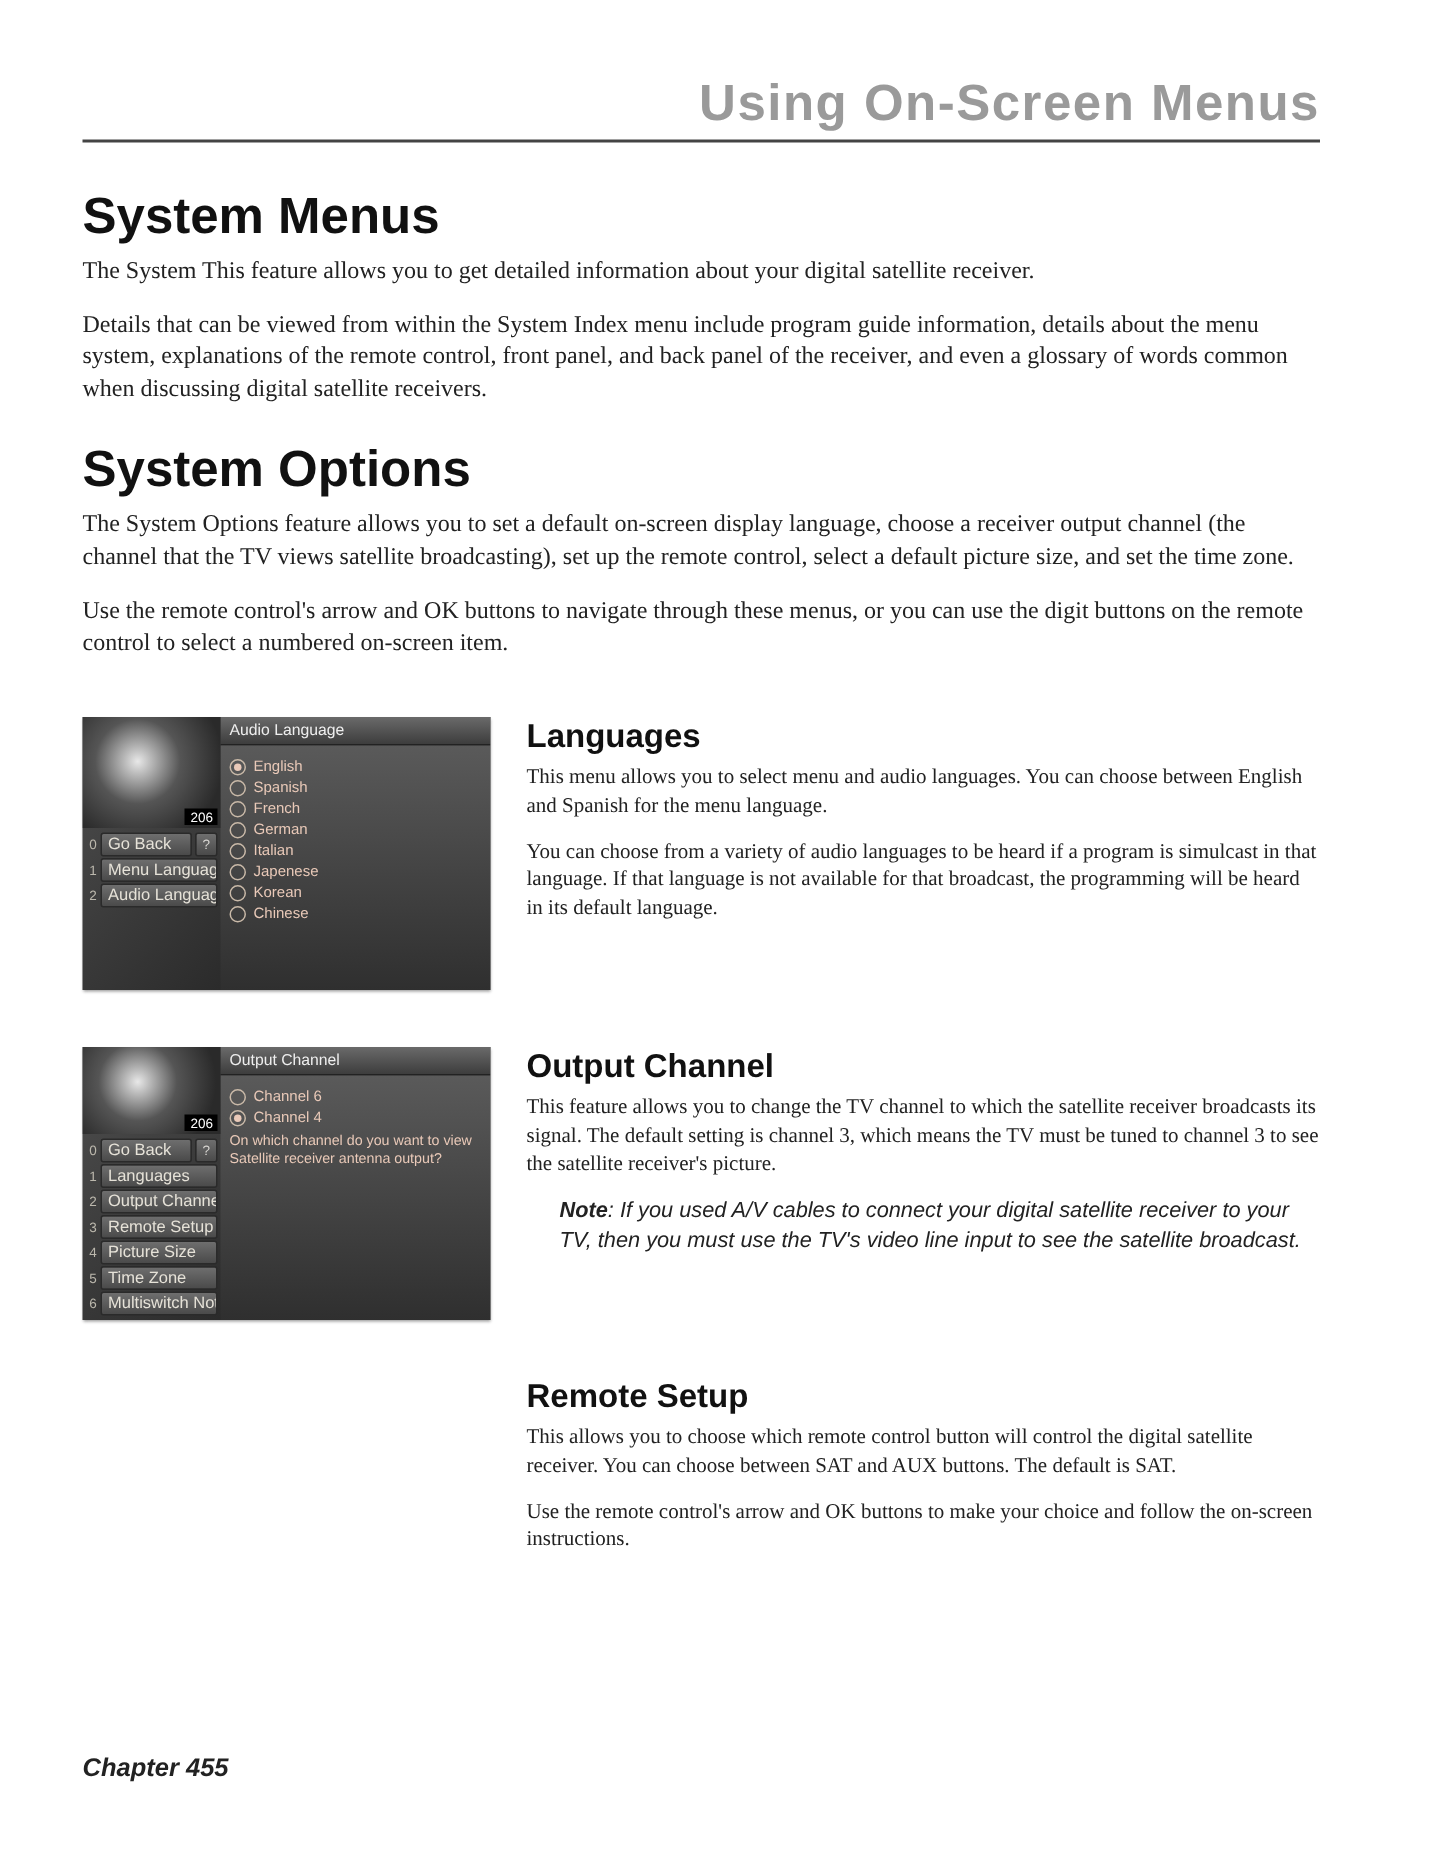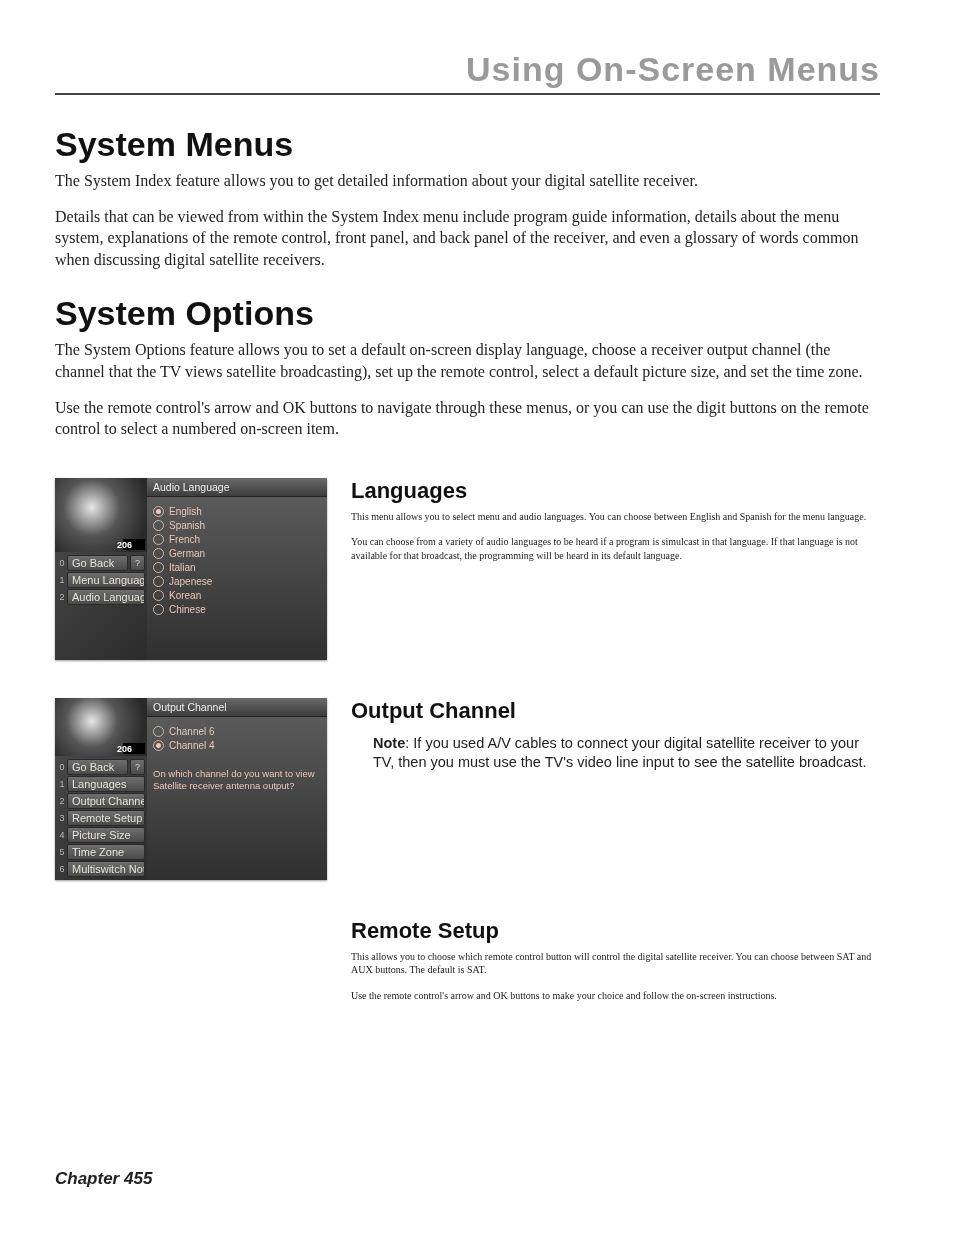--- a/index.html
+++ b/index.html
@@ -54,29 +54,30 @@
     flex: 1;
   }
   h2 {
     font-family: "Segoe UI", "Myriad Pro", Arial, sans-serif;
     font-weight: 700;
     font-size: 22px;
     margin: 0 0 6px 0;
     color: #111;
   }
   p.sub {
-    font-size: 10px;
+    font-size: 14px;
     line-height: 1.35;
     margin: 6px 0 12px 0;
   }
   .note {
     font-family: "Segoe UI", Arial, sans-serif;
     font-size: 14.5px;
     line-height: 1.35;
     margin: 10px 0 10px 22px;
+    font-style: italic;
   }
   .note b { font-weight: 700; }
   .footer {
     position: absolute;
     left: 55px; right: 55px; bottom: 46px;
     display: flex;
     justify-content: flex-start;
     font-family: "Segoe UI", Arial, sans-serif;
     font-style: italic;
     font-weight: 700;
@@ -105,22 +106,22 @@
     height: 74px;
     background: radial-gradient(circle at 40% 40%, #e8e8e8 0%, #bbb 12%, #555 40%, #2a2a2a 80%);
     position: relative;
   }
   .thumb::after {
     content:"";
     position:absolute; right:2px; bottom:2px;
     width:22px; height:11px; background:#000; color:#fff;
   }
   .chan {
-    position:absolute; right:15px; bottom:2px;
-    font-size:9px; color:#fff; font-weight:bold;
+    position:absolute; right:5px; bottom:2px;
+    font-size:9px; color:#fff; font-weight:normal;
     z-index:2;
     margin-top:40px;
   }
   .leftmenu { padding:2px 0; }
   .leftmenu .mrow {
     display:flex; align-items:stretch;
     margin:1px 2px;
   }
   .mnum {
     width:10px; text-align:center; color:#bcb8ad; font-size:9px;
@@ -157,32 +158,32 @@
   }
   .radio {
     width:9px; height:9px; border:1px solid #c9b9a8; border-radius:50%;
     display:inline-flex; align-items:center; justify-content:center;
   }
   .radio.sel::after {
     content:""; width:5px; height:5px; border-radius:50%;
     background:#e9c9b8;
   }
   .hint {
-    margin-top:17px; color:#e9c9b8; font-size:9.5px; line-height:1.25;
+    margin-top:4px; color:#e9c9b8; font-size:9.5px; line-height:1.25;
   }
   .spacer-shot { width:272px; height:1px; flex:0 0 272px; margin-right:24px; }
 </style>
 </head>
 <body>
 
 <div class="page">
   <div class="header-title">Using On-Screen Menus</div>
 
   <h1>System Menus</h1>
-  <p class="body">The System Index feature allows you to get detailed information about your digital satellite receiver.</p>
+  <p class="body">The System This feature allows you to get detailed information about your digital satellite receiver.</p>
   <p class="body">Details that can be viewed from within the System Index menu include program guide information, details about the menu system, explanations of the remote control, front panel, and back panel of the receiver, and even a glossary of words common when discussing digital satellite receivers.</p>
 
   <h1>System Options</h1>
   <p class="body">The System Options feature allows you to set a default on-screen display language, choose a receiver output channel (the channel that the TV views satellite broadcasting), set up the remote control, select a default picture size, and set the time zone.</p>
   <p class="body">Use the remote control's arrow and OK buttons to navigate through these menus, or you can use the digit buttons on the remote control to select a numbered on-screen item.</p>
 
   <div class="row">
     <div class="shot">
       <div class="shot-box">
         <div class="shot-left">
@@ -301,20 +302,21 @@
                 <span class="radio sel"></span>
                 <span>Channel 4</span>
               </div>
               <div class="hint">On which channel do you want to view Satellite receiver antenna output?</div>
             </div>
         </div>
       </div>
     </div>
     <div class="col">
       <h2>Output Channel</h2>
+      <p class="sub">This feature allows you to change the TV channel to which the satellite receiver broadcasts its signal. The default setting is channel 3, which means the TV must be tuned to channel 3 to see the satellite receiver's picture.</p>
       <div class="note">
         <b>Note</b><span>: If you used A/V cables to connect your digital satellite receiver to your TV, then you must use the TV's video line input to see the satellite broadcast.</span>
       </div>
     </div>
   </div>
 
   <div class="row">
     <div class="spacer-shot"></div>
     <div class="col">
       <h2>Remote Setup</h2>

